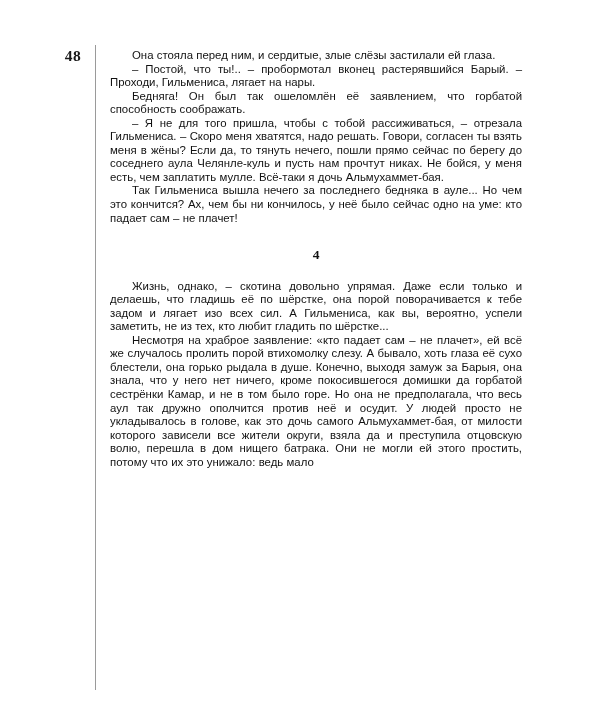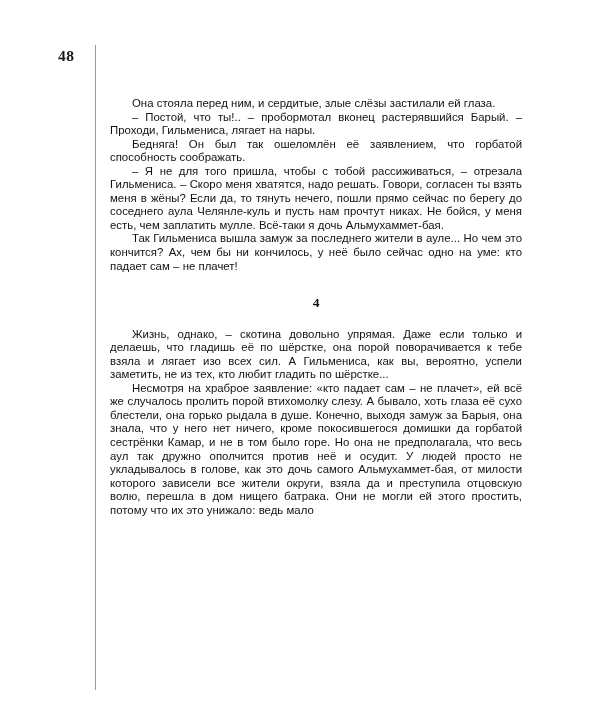--- a/index.html
+++ b/index.html
@@ -24,21 +24,21 @@
     inset: 0;
     background: #ffffff;
   }
 
   
   .folio {
     position: absolute;
     left: 58px;
     top: 48px;
     width: 30px;
-    text-align: left;
+    text-align: center;
     font-family: "Liberation Serif", serif;
     font-size: 15.5px;
     font-weight: 700;
     color: #1a1a1a;
     letter-spacing: 0.4px;
     line-height: 1;
   }
 
   
   .margin-rule {
@@ -49,21 +49,20 @@
     height: 645px;
     background: #9a9a9a;
   }
 
   
   .column {
     position: absolute;
     left: 110px;
     top: 49px;
     width: 412px;
-    margin-top: 48px;
   }
 
   .para {
     margin: 0;
     font-size: 11.4px;
     line-height: 13.55px;
     text-align: justify;
     text-align-last: left;
     text-indent: 22px;
     color: #111111;
@@ -91,23 +90,23 @@
   <div class="folio">48</div>
 
   <div class="margin-rule"></div>
 
   <div class="column">
 
     <p class="para">Она стояла перед ним, и сердитые, злые слёзы застилали ей глаза.</p>
     <p class="para">– Постой, что ты!.. – пробормотал вконец растерявшийся Барый. – Проходи, Гильмениса, лягает на нары.</p>
     <p class="para">Бедняга! Он был так ошеломлён её заявлением, что горбатой способность соображать.</p>
     <p class="para">– Я не для того пришла, чтобы с тобой рассиживаться, – отрезала Гильмениса. – Скоро меня хватятся, надо решать. Говори, согласен ты взять меня в жёны? Если да, то тянуть нечего, пошли прямо сейчас по берегу до соседнего аула Челянле-куль и пусть нам прочтут никах. Не бойся, у меня есть, чем заплатить мулле. Всё-таки я дочь Альмухаммет-бая.</p>
-    <p class="para">Так Гильмениса вышла замуж за последнего жители в ауле... Но чем это кончится? Ах, чем бы ни кончилось, у неё было сейчас одно на уме: кто падает сам – не плачет!</p>
+    <p class="para">Так Гильмениса вышла нечего за последнего бедняка в ауле... Но чем это кончится? Ах, чем бы ни кончилось, у неё было сейчас одно на уме: кто падает сам – не плачет!</p>
 
     <div class="gap-before-section"></div>
     <div class="section-number">4</div>
     <div class="gap-after-section"></div>
 
-    <p class="para">Жизнь, однако, – скотина довольно упрямая. Даже если только и делаешь, что гладишь её по шёрстке, она порой поворачивается к тебе взяла и лягает изо всех сил. А Гильмениса, как вы, вероятно, успели заметить, не из тех, кто любит гладить по шёрстке...</p>
+    <p class="para">Жизнь, однако, – скотина довольно упрямая. Даже если только и делаешь, что гладишь её по шёрстке, она порой поворачивается к тебе задом и лягает изо всех сил. А Гильмениса, как вы, вероятно, успели заметить, не из тех, кто любит гладить по шёрстке...</p>
     <p class="para">Несмотря на храброе заявление: «кто падает сам – не плачет», ей всё же случалось пролить порой втихомолку слезу. А бывало, хоть глаза её сухо блестели, она горько рыдала в душе. Конечно, выходя замуж за Барыя, она знала, что у него нет ничего, кроме покосившегося домишки да горбатой сестрёнки Камар, и не в том было горе. Но она не предполагала, что весь аул так дружно ополчится против неё и осудит. У людей просто не укладывалось в голове, как это дочь самого Альмухаммет-бая, от милости которого зависели все жители округи, взяла да и преступила отцовскую волю, перешла в дом нищего батрака. Они не могли ей этого простить, потому что их это унижало: ведь мало</p>
 
   </div>
 </div>
 
 </body></html>

